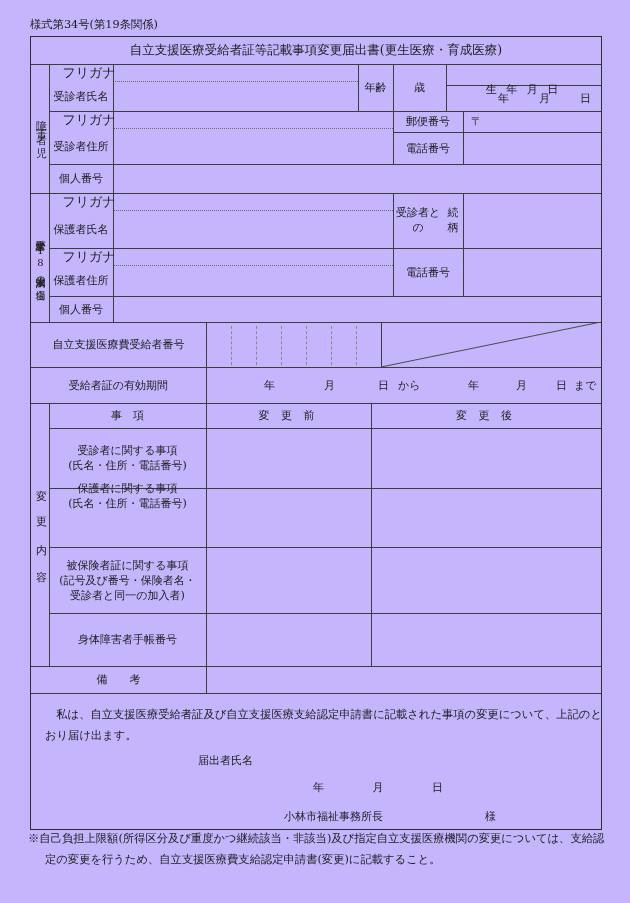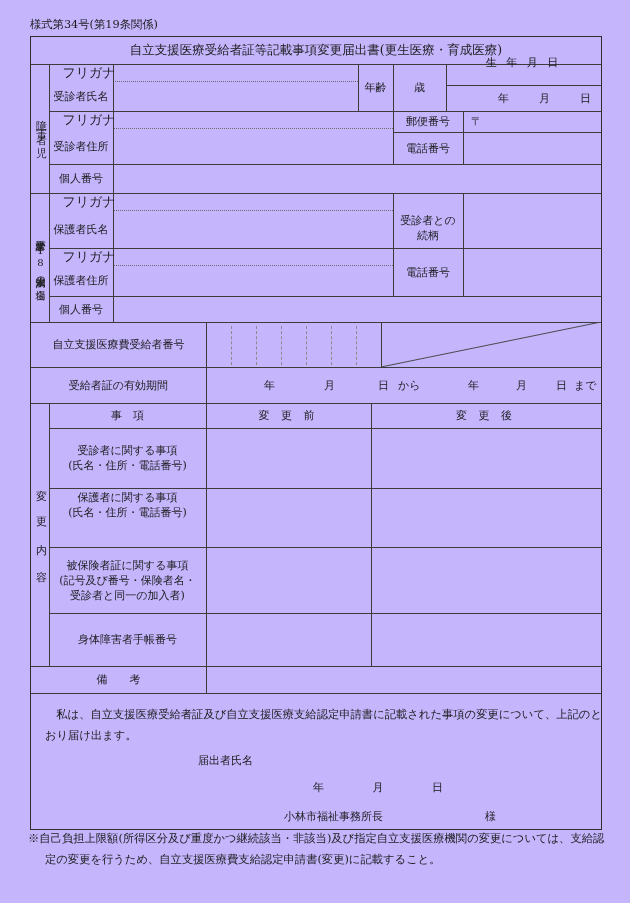--- a/index.html
+++ b/index.html
@@ -87,21 +87,21 @@
     <div class="cell" style="left:0;top:366px;width:18px;height:263px;">
       <span class="vtext" style="letter-spacing:27px;font-size:11px;">変更内容</span>
     </div>
 
     <div class="cell fsm" style="left:18px;top:27px;width:64px;height:17px;">フリガナ</div>
     <div class="blank" style="left:82px;top:27px;width:245px;height:17px;"></div>
     <div class="cell" style="left:18px;top:44px;width:64px;height:30px;">受診者氏名</div>
     <div class="blank" style="left:82px;top:44px;width:245px;height:30px;"></div>
     <div class="cell" style="left:327px;top:27px;width:35px;height:47px;">年齢</div>
     <div class="cell" style="left:362px;top:27px;width:53px;height:47px;">歳</div>
-    <div class="cell" style="left:415px;top:15px;width:155px;height:21px;letter-spacing:3px;">生 年 月 日</div>
+    <div class="cell" style="left:415px;top:42px;width:155px;height:21px;letter-spacing:3px;">生 年 月 日</div>
     <div class="cell" style="left:415px;top:48px;width:155px;height:26px;justify-content:flex-end;padding-right:10px;box-sizing:border-box;gap:30px;">
       <span>年</span>
       <span>月</span>
       <span>日</span>
     </div>
 
     <div class="cell fsm" style="left:18px;top:74px;width:64px;height:17px;">フリガナ</div>
     <div class="blank" style="left:82px;top:74px;width:280px;height:17px;"></div>
     <div class="cell" style="left:18px;top:91px;width:64px;height:36px;">受診者住所</div>
     <div class="blank" style="left:82px;top:91px;width:280px;height:36px;"></div>
@@ -112,21 +112,21 @@
     <div class="cell" style="left:362px;top:95px;width:70px;height:32px;">電話番号</div>
     <div class="blank" style="left:432px;top:95px;width:138px;height:32px;"></div>
 
     <div class="cell" style="left:18px;top:127px;width:64px;height:29px;">個人番号</div>
     <div class="blank" style="left:82px;top:127px;width:488px;height:29px;"></div>
 
     <div class="cell fsm" style="left:18px;top:156px;width:64px;height:17px;">フリガナ</div>
     <div class="blank" style="left:82px;top:156px;width:280px;height:17px;"></div>
     <div class="cell" style="left:18px;top:173px;width:64px;height:38px;">保護者氏名</div>
     <div class="blank" style="left:82px;top:173px;width:280px;height:38px;"></div>
-    <div class="cell" style="left:362px;top:163px;width:70px;height:55px;flex-direction:column;line-height:15px;">
+    <div class="cell" style="left:362px;top:156px;width:70px;height:55px;flex-direction:row;line-height:15px;font-family:Liberation Mono, monospace;">
       <span>受診者との</span>
       <span>続柄</span>
     </div>
     <div class="blank" style="left:432px;top:156px;width:138px;height:55px;"></div>
 
     <div class="cell fsm" style="left:18px;top:211px;width:64px;height:17px;">フリガナ</div>
     <div class="blank" style="left:82px;top:211px;width:280px;height:17px;"></div>
     <div class="cell" style="left:18px;top:228px;width:64px;height:31px;">保護者住所</div>
     <div class="blank" style="left:82px;top:228px;width:280px;height:31px;"></div>
     <div class="cell" style="left:362px;top:211px;width:70px;height:48px;">電話番号</div>
@@ -154,21 +154,21 @@
     <div class="cell" style="left:340px;top:366px;width:230px;height:25px;letter-spacing:4px;">変 更 後</div>
     <div class="cell" style="left:175px;top:366px;width:165px;height:25px;letter-spacing:4px;">変 更 前</div>
 
     <div class="cell lh" style="left:18px;top:391px;width:157px;height:60px;flex-direction:column;align-items:center;">
       <span>受診者に関する事項</span>
       <span>(氏名・住所・電話番号)</span>
     </div>
     <div class="blank" style="left:175px;top:391px;width:165px;height:60px;"></div>
     <div class="blank" style="left:340px;top:391px;width:230px;height:60px;"></div>
 
-    <div class="cell lh" style="left:18px;top:438px;width:157px;height:59px;flex-direction:column;">
+    <div class="cell lh" style="left:18px;top:429px;width:157px;height:59px;flex-direction:column;">
       <span>保護者に関する事項</span>
       <span>(氏名・住所・電話番号)</span>
     </div>
     <div class="blank" style="left:175px;top:451px;width:165px;height:59px;"></div>
     <div class="blank" style="left:340px;top:451px;width:230px;height:59px;"></div>
 
     <div class="cell lh" style="left:18px;top:510px;width:157px;height:66px;flex-direction:column;">
       <span>被保険者証に関する事項</span>
       <span>(記号及び番号・保険者名・</span>
       <span>受診者と同一の加入者)</span>

